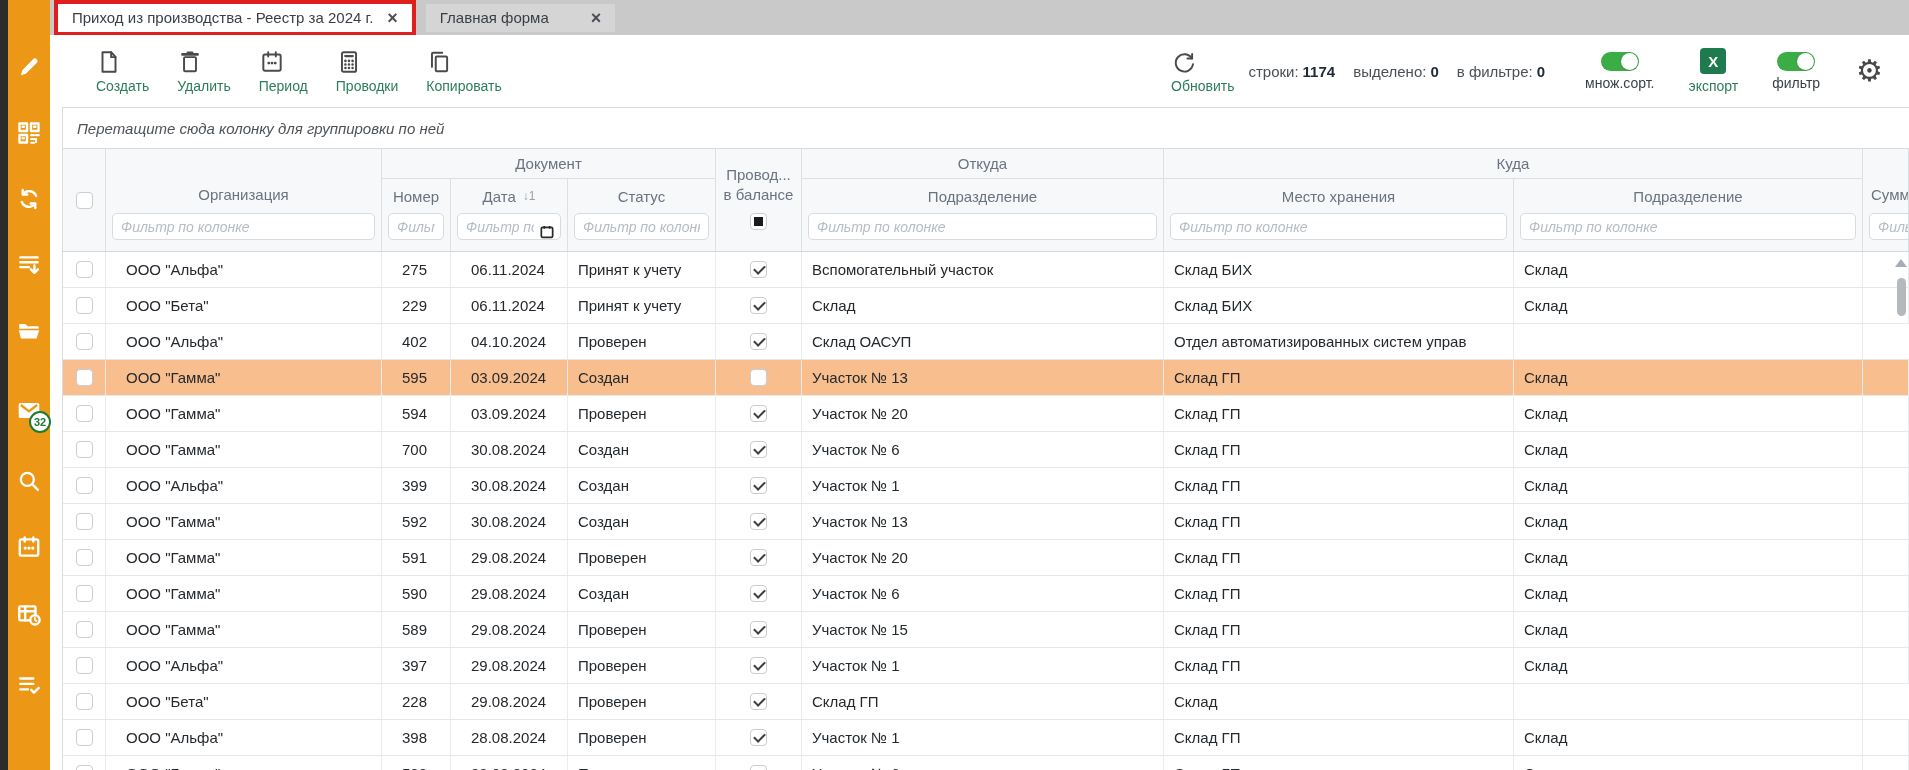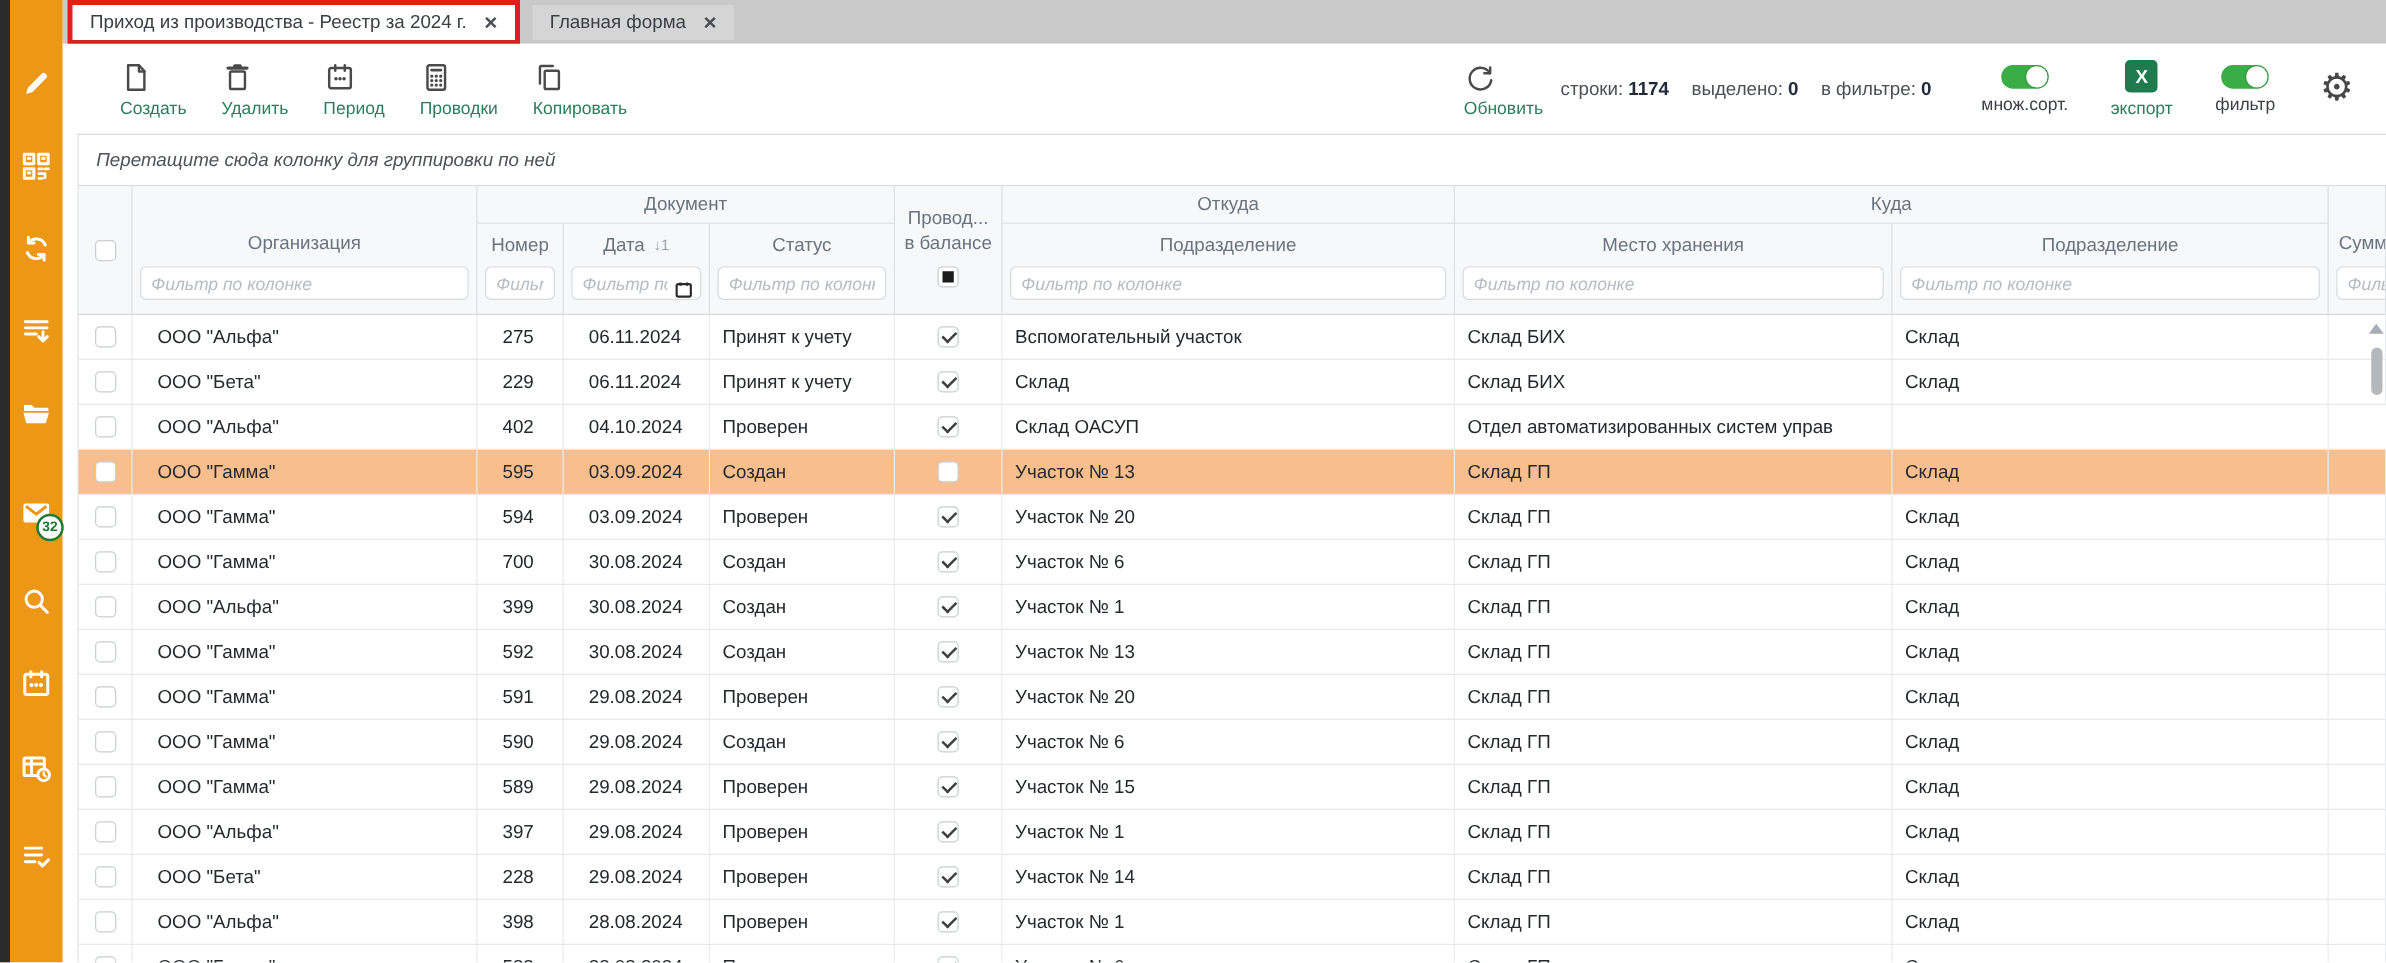--- a/index.html
+++ b/index.html
@@ -16,21 +16,21 @@
     display:flex; align-items:center; justify-content:center; }
 
   
   .main { flex:1; display:flex; flex-direction:column; min-width:0; }
 
   
   .tabbar { height:35px; background:#C9C9C9; display:flex; align-items:center; padding-left:8px; gap:14px; flex:0 0 35px; }
   .tab { height:28px; display:flex; align-items:center; padding:0 14px; font-size:15px; color:#3A3F45; cursor:pointer; }
   .tab .close { margin-left:14px; font-size:18px; font-weight:bold; color:#4A4F55; line-height:1; cursor:pointer; }
   .tab.active { background:#fff; box-shadow:0 0 0 4px #E01E1E; }
-  .tab.inactive { background:#D5D5D5; }
+  .tab.inactive { background:#D5D5D5;gap:28px; }
 
   
   .toolbar { height:72px; background:#fff; display:flex; align-items:center; padding:0 20px 0 46px; flex:0 0 72px; }
   .tbtn { display:flex; flex-direction:column; gap:3px; margin-right:28px; cursor:pointer; }
   .tbtn svg { width:26px; height:26px; }
   .tbtn .lbl { font-size:14px; color:#2C7D59; }
   .right-cluster { margin-left:auto; display:flex; align-items:center; }
   .stats { display:flex; align-items:center; gap:18px; font-size:15px; color:#4A5056; margin:0 40px 0 14px; }
   .stats b { color:#1F2937; margin-left:4px; }
   .stack { display:flex; flex-direction:column; align-items:center; gap:4px; margin-left:34px; cursor:pointer; }
@@ -500,21 +500,20 @@
     <div class="td center">
               <span class="cbx"></span>
             </div>
     <div class="td c-org">ООО "Бета"</div>
     <div class="td c-num">228</div>
     <div class="td c-date">29.08.2024</div>
     <div class="td">Проверен</div>
     <div class="td center">
               <span class="cbx checked"></span>
             </div>
-    <div class="td">Участок № 14</div>
     <div class="td">Склад ГП</div>
     <div class="td">Склад</div>
     <div class="td"></div>
   </div>
           <div class="trow">
     <div class="td center">
               <span class="cbx"></span>
             </div>
     <div class="td c-org">ООО "Альфа"</div>
     <div class="td c-num">398</div>

